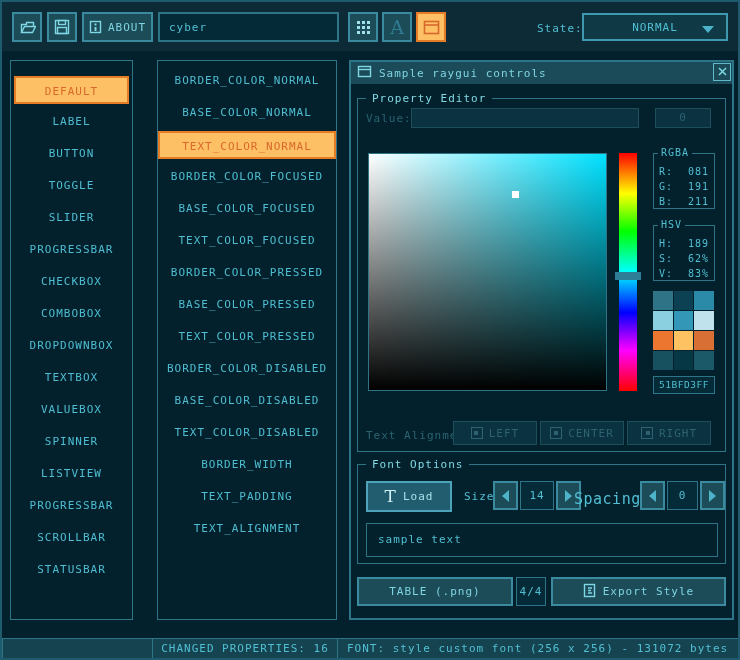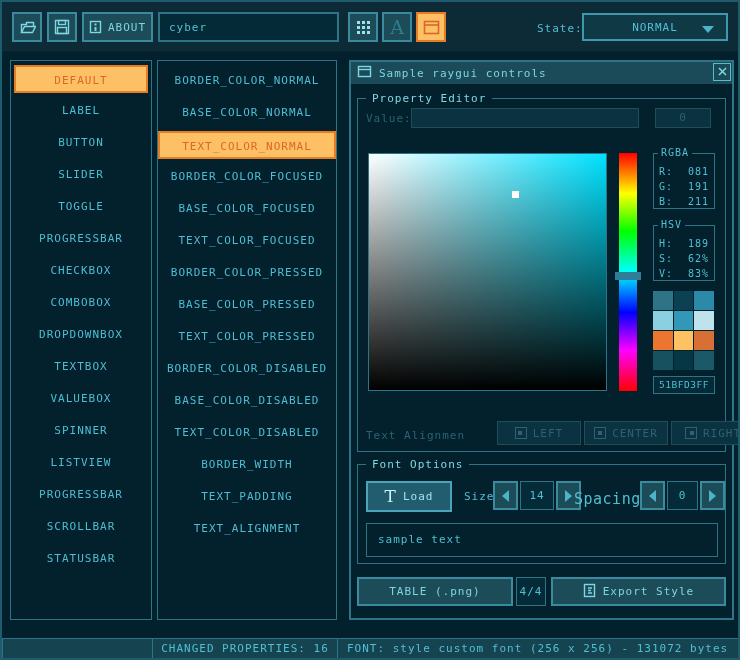--- a/index.html
+++ b/index.html
@@ -18,21 +18,21 @@
   .btn-about { left:80px; width:71px; gap:6px; color:#7fd4e2; }
   .btn-grid { left:346px; } .btn-font { left:380px; }
   .btn-style { left:414px; background:#fdc064; border-color:#e67c25; }
   .serifA { font-family:"DejaVu Serif", serif; font-size:19px; color:#2f7b90; letter-spacing:0; line-height:1; }
   .tb-input { position:absolute; left:156px; top:10px; width:181px; height:30px; background:#052a37; border:2px solid #2c7486; color:#51bfd3; font:inherit; letter-spacing:1px; padding:0 9px; outline:none; }
   .state-label { position:absolute; left:535px; top:20px; }
   .dropdown { position:absolute; left:580px; top:11px; width:146px; height:28px; background:#0f3945; border:2px solid #3e99ae; display:flex; align-items:center; justify-content:center; cursor:pointer; }
   .dd-arrow { position:absolute; right:12px; top:11px; width:0; height:0; border-left:6px solid transparent; border-right:6px solid transparent; border-top:7px solid #4db3c8; }
   
   .list { position:absolute; top:58px; height:560px; border:1px solid #2c7486; }
-  .list-controls { left:8px; width:142px; padding-top:4px; }
+  .list-controls { left:8px; width:123px; padding-top:15px; }
   .list-props { left:155px; width:180px; padding-top:6px; }
   .list-item { height:28px; line-height:27px; text-align:center; margin:0 1px 4px 1px; color:#4fbdd2; cursor:pointer; white-space:nowrap; overflow:hidden; }
   .list-item.selected { background:#fdc064; border:2px solid #e67c25; color:#d9682c; margin:0 3px 4px 3px; }
   .list-props .list-item.selected { margin:0 0 4px 0; }
   
   .win { position:absolute; left:347px; top:58px; width:385px; height:560px; box-shadow:inset 0 0 0 2px #2c7486; }
   .win-title { position:absolute; left:2px; top:2px; right:2px; height:22px; background:#1b4b59; display:flex; align-items:center; gap:7px; padding-left:6px; color:#7fd4e2; }
   .win-close { position:absolute; right:3px; top:3px; width:18px; height:18px; border:1px solid #5fb9cc; display:flex; align-items:center; justify-content:center; cursor:pointer; }
   .group { position:absolute; border:1px solid #2c7486; }
   .group-label { position:absolute; top:-7px; left:8px; background:#02212c; padding:0 6px; color:#82d8e4; white-space:nowrap; }
@@ -51,21 +51,21 @@
          background:linear-gradient(to bottom,#f00 0%,#ff0 17%,#0f0 33%,#0ff 50%,#00f 67%,#f0f 83%,#f00 100%); }
   .hue-handle { position:absolute; left:-4px; top:119px; width:26px; height:8px; background:#2d7e96; cursor:grab; }
   .mini-group { position:absolute; left:295px; width:62px; height:56px; border:1px solid #2c7486; font-size:10px; padding:10px 5px 0 5px; }
   .mini-group .group-label { left:4px; padding:0 3px; font-size:10px; color:#51bfd3; }
   .mini-row { display:flex; justify-content:space-between; line-height:15px; }
   .mg-rgba { top:54px; } .mg-hsv { top:126px; }
   .swatches { position:absolute; left:295px; top:192px; width:61px; height:79px; display:grid; grid-template-columns:repeat(3,1fr); grid-template-rows:repeat(4,1fr); gap:1px; }
   .swatch { width:100%; height:100%; }
   .hexbox { position:absolute; left:295px; top:277px; width:62px; height:18px; border:1px solid #2c7486; background:#042b37; text-align:center; line-height:16px; font-size:9.5px; letter-spacing:0.5px; }
   .align-label { position:absolute; left:8px; top:330px; white-space:nowrap; }
-  .align-btn { position:absolute; top:322px; width:84px; height:24px; display:flex; align-items:center; justify-content:center; gap:6px; color:#2e6271; cursor:pointer;margin-left:44px; }
+  .align-btn { position:absolute; top:322px; width:84px; height:24px; display:flex; align-items:center; justify-content:center; gap:6px; color:#2e6271; cursor:pointer; }
   .ab-left { left:95px; } .ab-center { left:182px; } .ab-right { left:269px; }
   .al-icon { width:12px; height:12px; border:1px solid #2e6271; position:relative; }
   .al-icon::after { content:""; position:absolute; top:3px; width:4px; height:4px; background:#2e6271; }
   .al-left::after { left:2px; } .al-center::after { left:3px; } .al-right::after { right:2px; }
   
   .load-btn { position:absolute; left:8px; top:16px; width:86px; height:31px; background:#215d6f; border:2px solid #4da4ba; color:#a5e2ec; display:flex; align-items:center; justify-content:center; gap:7px; cursor:pointer; }
   .serifT { font-family:"DejaVu Serif", serif; font-size:17px; letter-spacing:0; line-height:1; color:#cdeef2; }
   .fo-label { position:absolute; top:25px; }
   .lab-size { left:106px; } .lab-spacing { left:216px; font-size:15px; letter-spacing:0.5px; }
   .spin-btn { position:absolute; top:16px; width:25px; height:29px; background:#1d4c59; border:2px solid #3a8ba0; display:flex; align-items:center; justify-content:center; cursor:pointer; }
@@ -154,22 +154,22 @@
     <div class="dropdown">
       <span>NORMAL</span>
       <span class="dd-arrow"></span>
     </div>
   </div>
 
   <div class="list list-controls">
     <div class="list-item selected">DEFAULT</div>
     <div class="list-item">LABEL</div>
     <div class="list-item">BUTTON</div>
+    <div class="list-item">TOGGLE</div>
     <div class="list-item">SLIDER</div>
-    <div class="list-item">TOGGLE</div>
     <div class="list-item">PROGRESSBAR</div>
     <div class="list-item">CHECKBOX</div>
     <div class="list-item">COMBOBOX</div>
     <div class="list-item">DROPDOWNBOX</div>
     <div class="list-item">TEXTBOX</div>
     <div class="list-item">VALUEBOX</div>
     <div class="list-item">SPINNER</div>
     <div class="list-item">LISTVIEW</div>
     <div class="list-item">PROGRESSBAR</div>
     <div class="list-item">SCROLLBAR</div>

